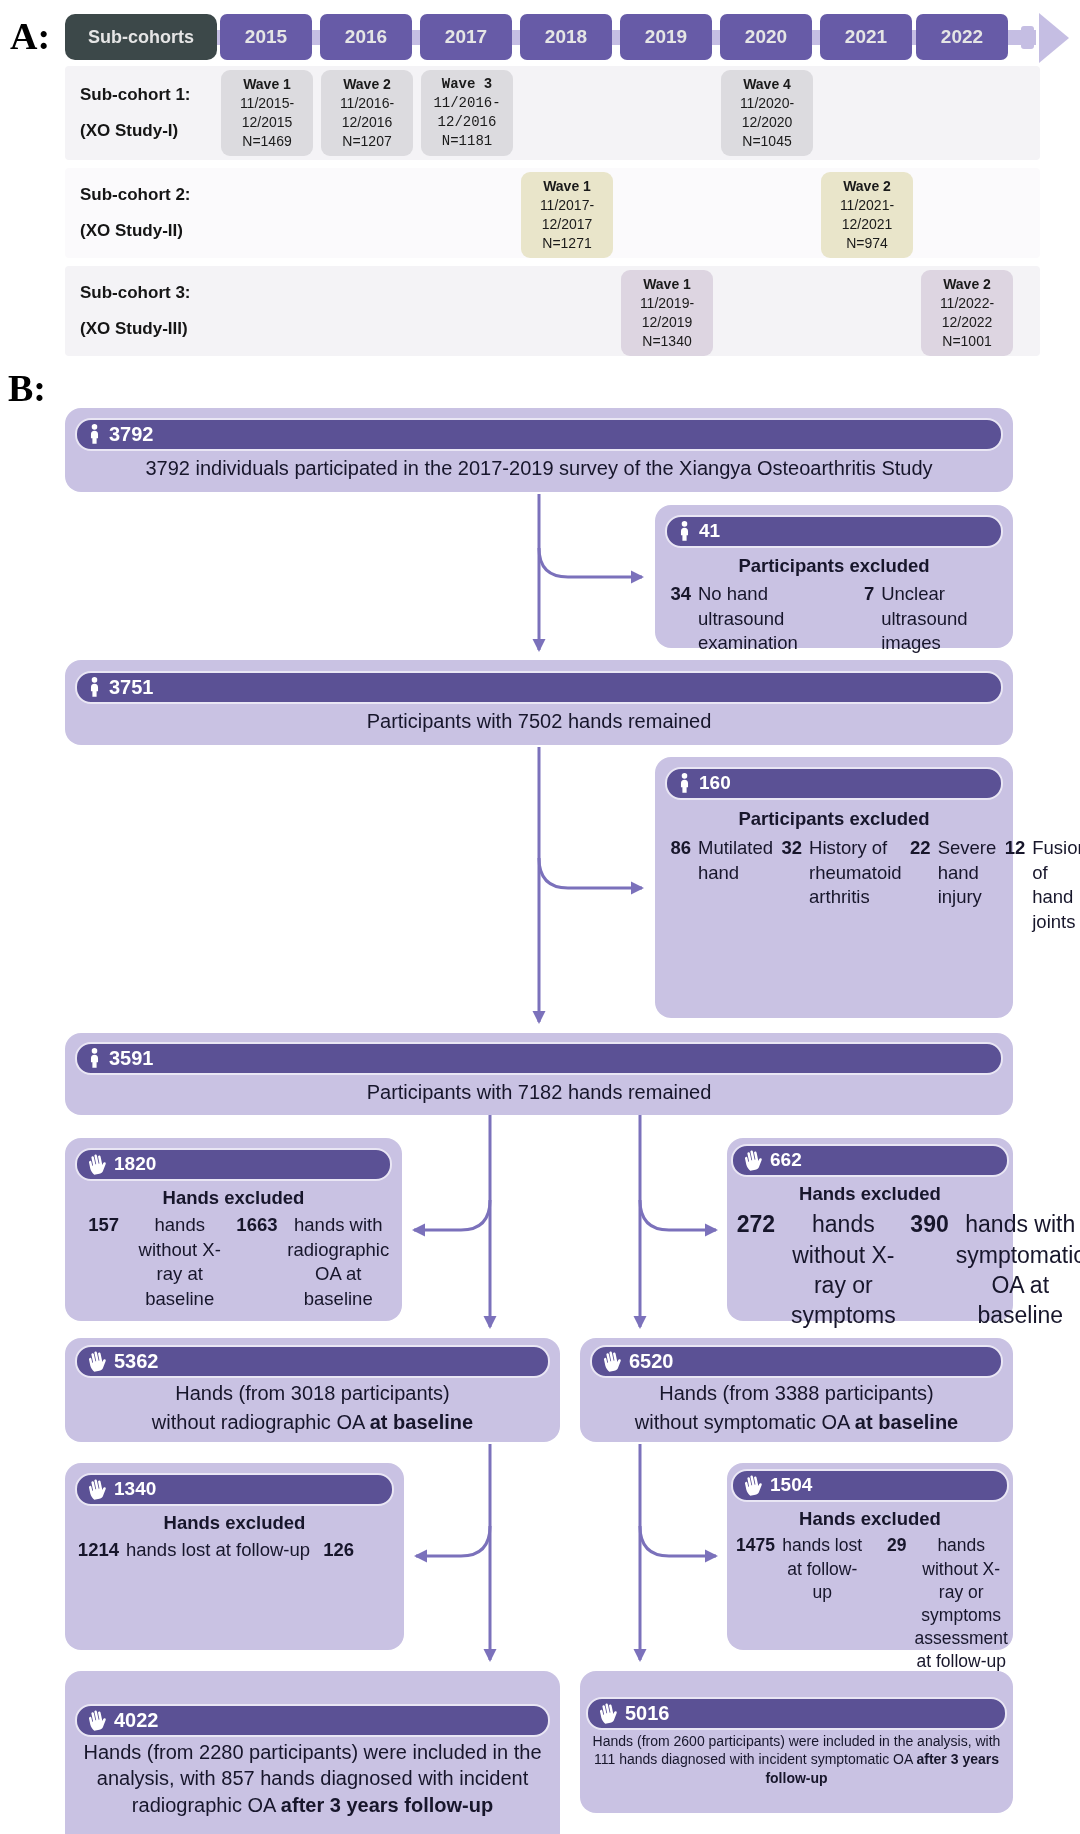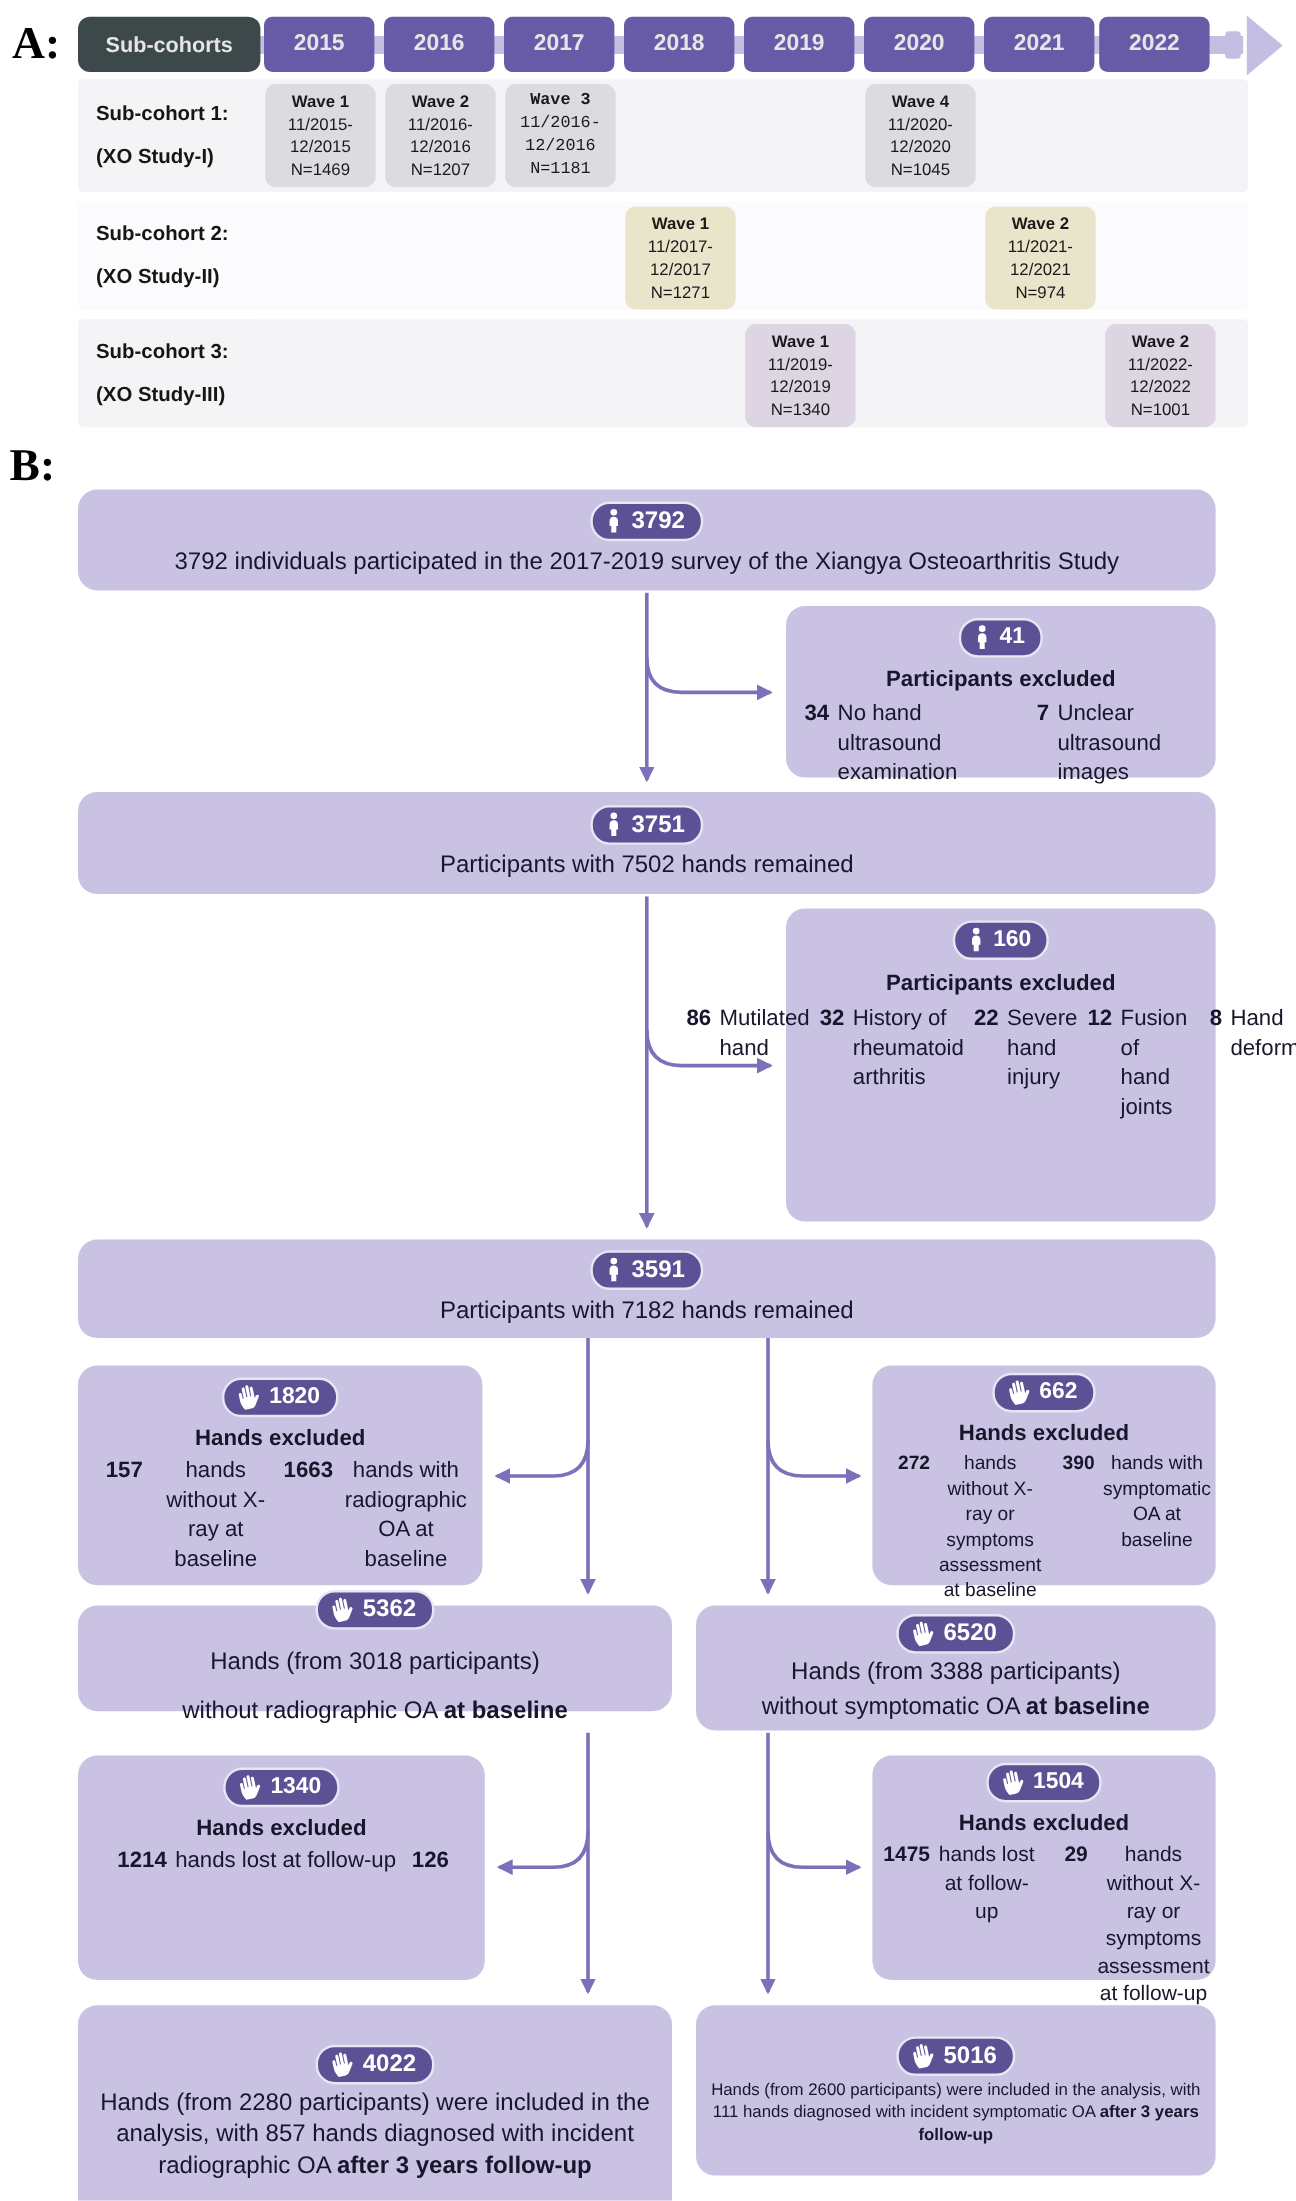--- a/index.html
+++ b/index.html
@@ -21,21 +21,21 @@
   .rlabel{position:absolute;left:80px;display:flex;flex-direction:column;gap:16px;justify-content:center;
     font-weight:700;font-size:17px;color:#151515;}
   .wave{position:absolute;width:90px;border-radius:9px;font-size:14px;line-height:19px;
     text-align:center;padding:5px 1px;color:#1a1a1a;}
   .wave .w-title{font-weight:700;}
   .wave-gray{background:#dcdbdf;}
   .wave-beige{background:#e9e5ca;}
   .wave-mauve{background:#ddd5e1;}
   
   .fbox{position:absolute;background:#c9c2e3;border-radius:16px;display:flex;flex-direction:column;
-    align-items:center;justify-content:center;text-align:center;font-size:20px;line-height:1.32;padding:6px 10px;box-sizing:border-box;}
+    justify-content:center;text-align:center;font-size:20px;line-height:1.32;padding:6px 10px;box-sizing:border-box;}
   .badge{background:#5b5195;color:#fff;font-weight:700;border-radius:16px;padding:1px 13px 2px 10px;
     display:inline-flex;align-items:center;gap:7px;border:2px solid #e9e6f4;font-size:20px;line-height:26px;}
   .badge svg{fill:#ffffff;display:block;}
   .badge .hand-ic svg{transform:rotate(-12deg);}
   .xtitle{font-weight:700;margin-top:3px;}
   .items{display:flex;align-items:stretch;margin-top:1px;}
   .itm{display:flex;gap:7px;justify-content:center;}
   .itm .num{font-weight:700;text-align:right;flex:0 0 auto;}
   .itm .txt{text-align:center;}
   .x-left .itm .txt{text-align:left;flex:1;}
@@ -279,33 +279,33 @@
   <div class="fbox excl num-w4" style="left:727px;top:1138px;width:286px;height:183px;gap:2px;padding:6px 4px;">
     <span class="badge">
       <span class="hand-ic">
         <svg width="20" height="22" viewBox="0 0 24 26">
             <path d="M6.1 25 C4.6 22.6 3 19.3 3 16.5 L3 9.2 c0-.9.7-1.6 1.5-1.6 .8 0 1.5.7 1.5 1.6 v4.6 h1 V4.4 c0-.9.7-1.6 1.5-1.6 .8 0 1.5.7 1.5 1.6 v8.6 h1 V3 c0-.9.7-1.6 1.5-1.6 .8 0 1.5.7 1.5 1.6 v10 h1 V5.2 c0-.9.7-1.6 1.5-1.6 .8 0 1.5.7 1.5 1.6 v10.4 l1.6-2.2 c.5-.7 1.5-.9 2.2-.4 .7.5.9 1.5.4 2.2 L18 21.5 c-1.4 2.4-2.7 3.5-5.6 3.5 z"></path>
           </svg>
       </span>
       <span>662</span>
     </span>
     <span class="xtitle">Hands excluded</span>
-    <div class="items" style="font-size:16px;">
+    <div class="items" style="font-size:23px;">
       <div class="itm">
           <span class="num">272</span>
           <span class="txt" style="max-width:215px;">hands without X-ray or symptoms assessment at baseline</span>
         </div>
       <div class="itm">
           <span class="num">390</span>
           <span class="txt" style="max-width:215px;">hands with symptomatic OA at baseline</span>
         </div>
     </div>
   </div>
 
-  <div class="fbox" style="left:65px;top:1338px;width:495px;height:88px;gap:14px;">
+  <div class="fbox" style="left:65px;top:1338px;width:495px;height:104px;gap:2px;">
     <span class="badge">
       <span class="hand-ic">
         <svg width="20" height="22" viewBox="0 0 24 26">
             <path d="M6.1 25 C4.6 22.6 3 19.3 3 16.5 L3 9.2 c0-.9.7-1.6 1.5-1.6 .8 0 1.5.7 1.5 1.6 v4.6 h1 V4.4 c0-.9.7-1.6 1.5-1.6 .8 0 1.5.7 1.5 1.6 v8.6 h1 V3 c0-.9.7-1.6 1.5-1.6 .8 0 1.5.7 1.5 1.6 v10 h1 V5.2 c0-.9.7-1.6 1.5-1.6 .8 0 1.5.7 1.5 1.6 v10.4 l1.6-2.2 c.5-.7 1.5-.9 2.2-.4 .7.5.9 1.5.4 2.2 L18 21.5 c-1.4 2.4-2.7 3.5-5.6 3.5 z"></path>
           </svg>
       </span>
       <span>5362</span>
     </span>
     <span class="bline">Hands (from 3018 participants)</span>
     <span class="bline"><span>without radiographic OA </span><b>at baseline</b></span>

